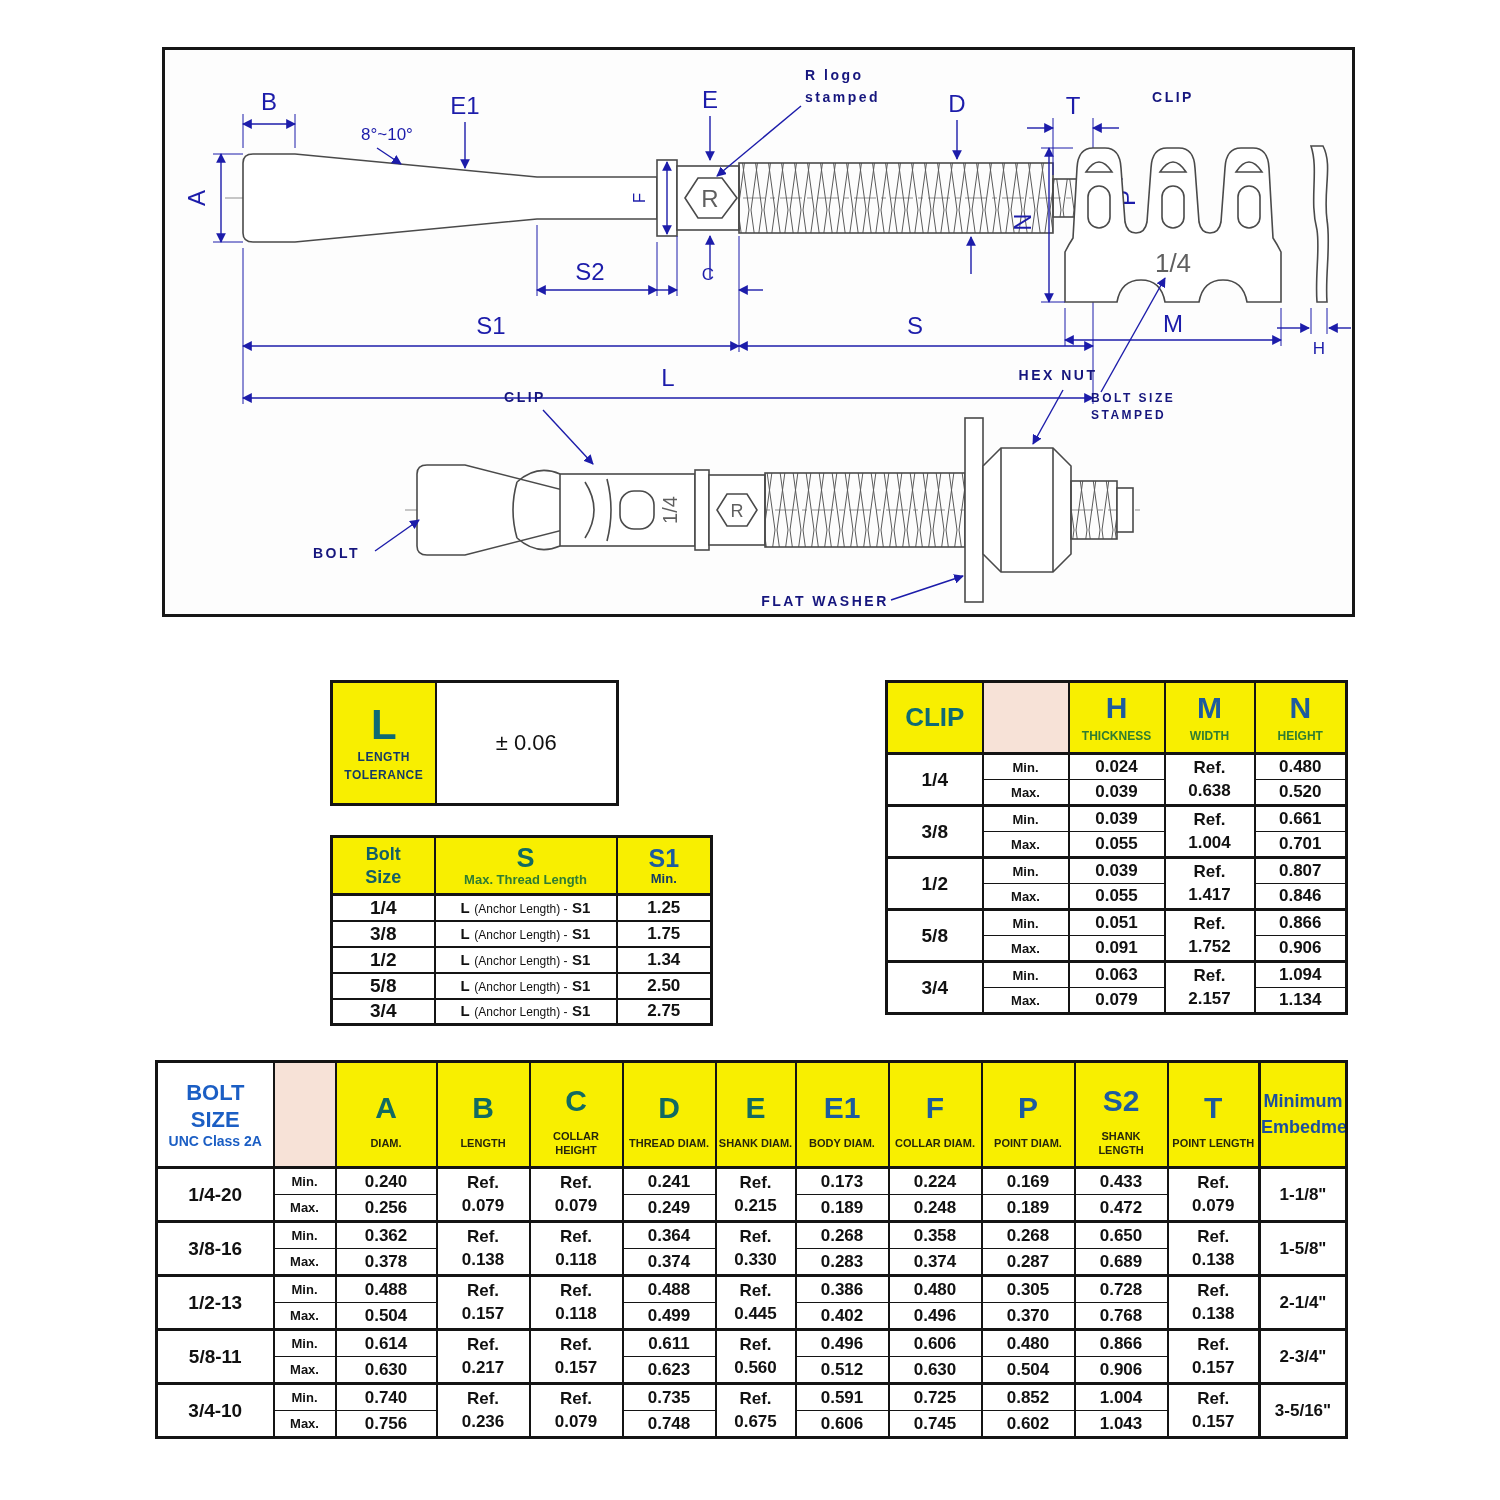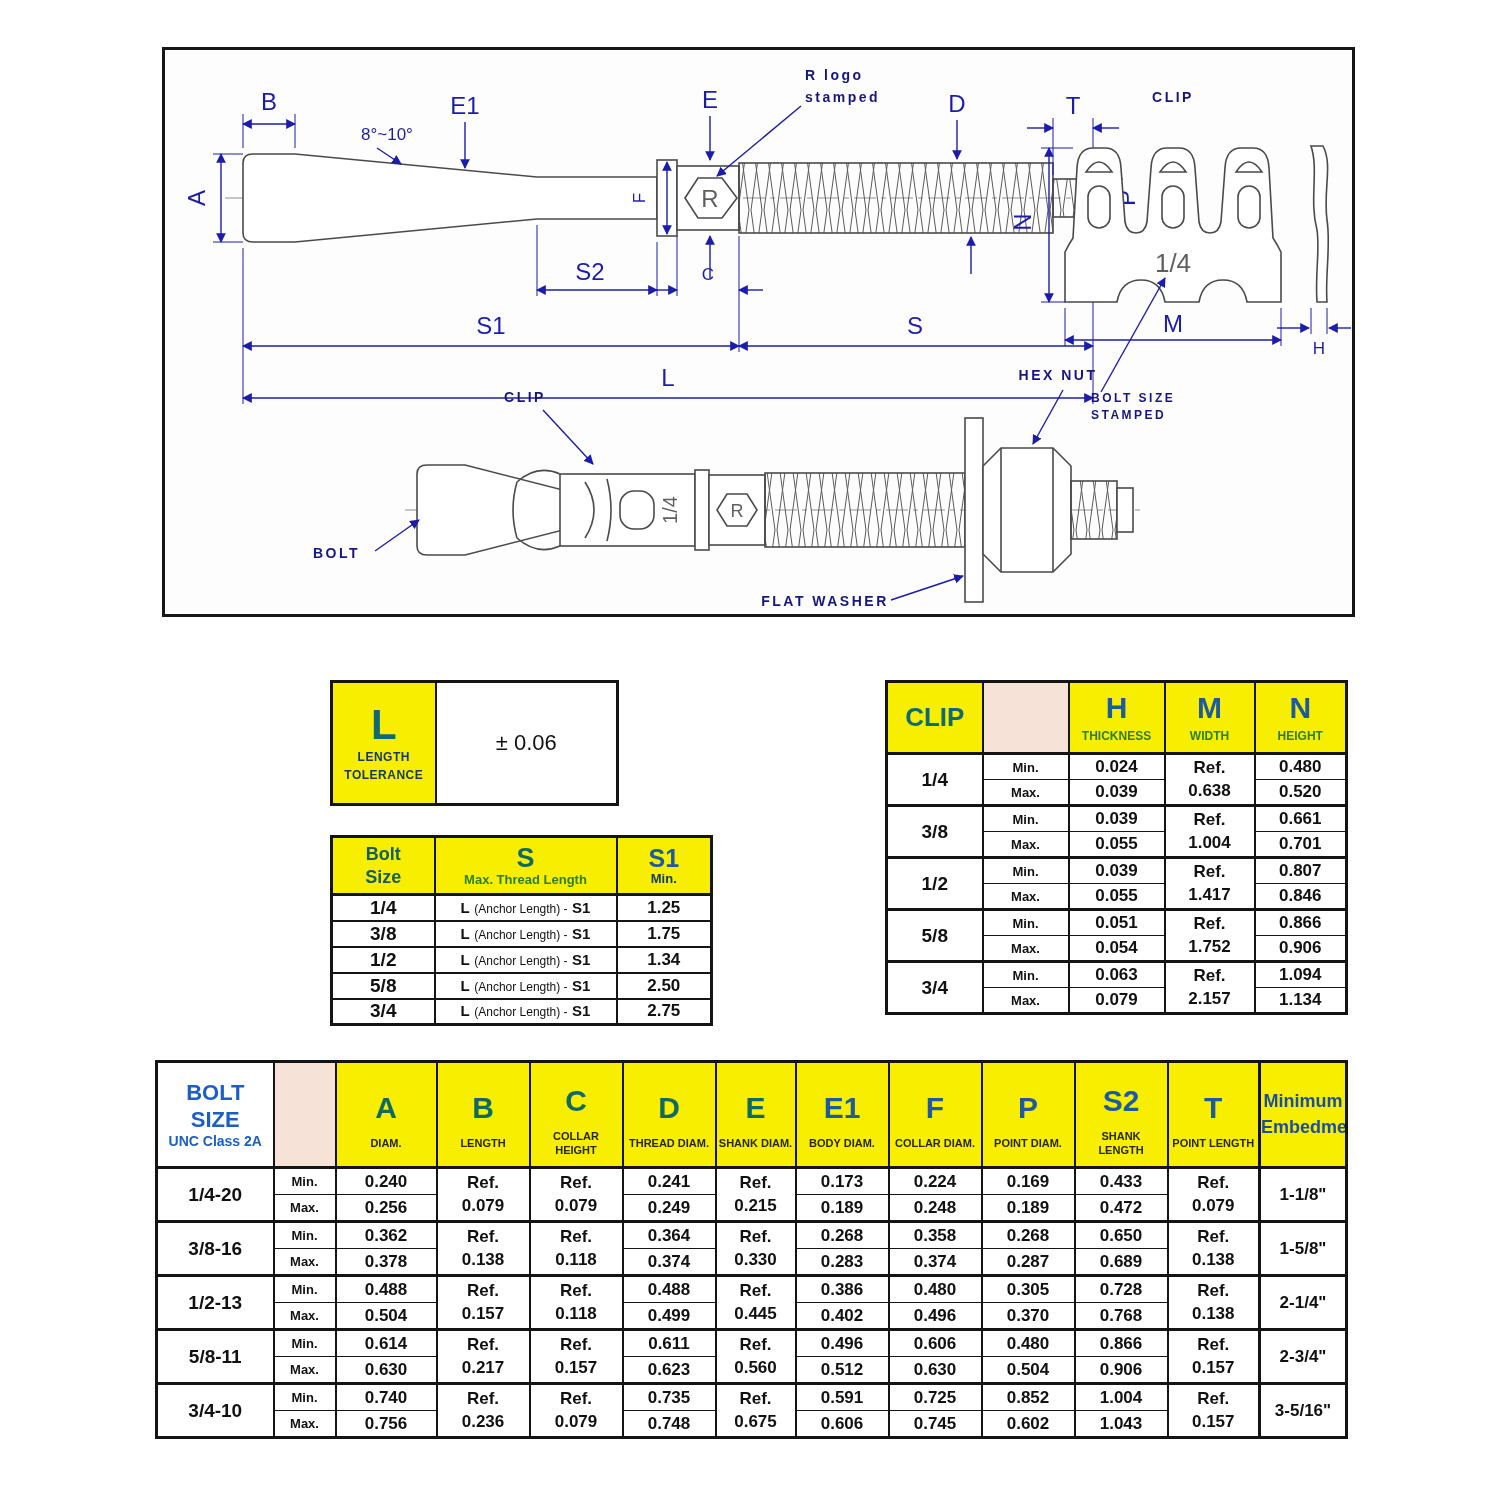--- a/index.html
+++ b/index.html
@@ -390,21 +390,21 @@
         <td class="mm bt nb">Min.</td>
         <td class="val bt nb">0.051</td>
         <td class="refcell bt" rowspan="2">
             <div>Ref.</div>
             <div>1.752</div>
           </td>
         <td class="val bt nb">0.866</td>
       </tr>
       <tr>
         <td class="mm nt">Max.</td>
-        <td class="val nt">0.054</td>
+        <td class="val nt">0.091</td>
         <td class="val nt">0.906</td>
       </tr>
     </tbody>
     <tbody>
       <tr>
         <td class="szc bt" rowspan="2">3/4</td>
         <td class="mm bt nb">Min.</td>
         <td class="val bt nb">0.063</td>
         <td class="refcell bt" rowspan="2">
             <div>Ref.</div>

